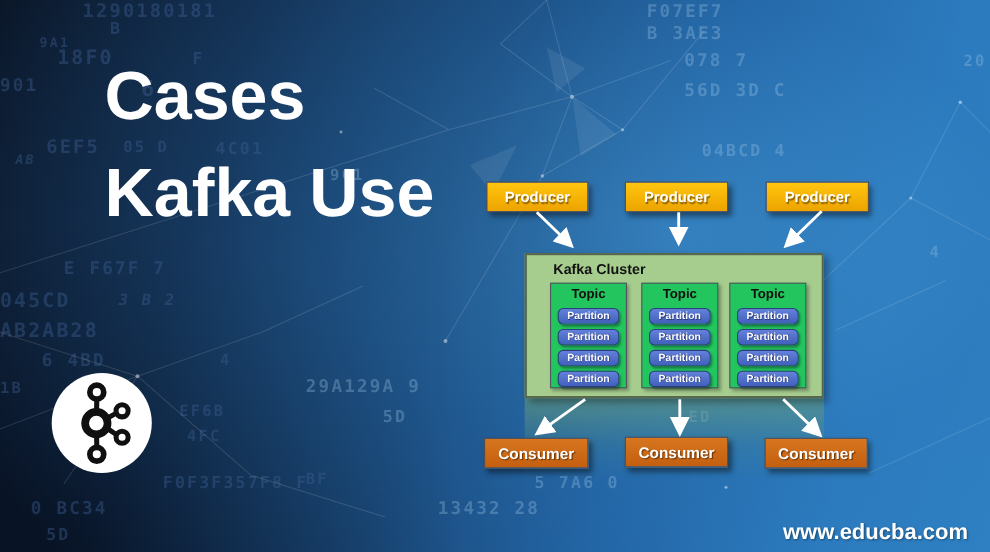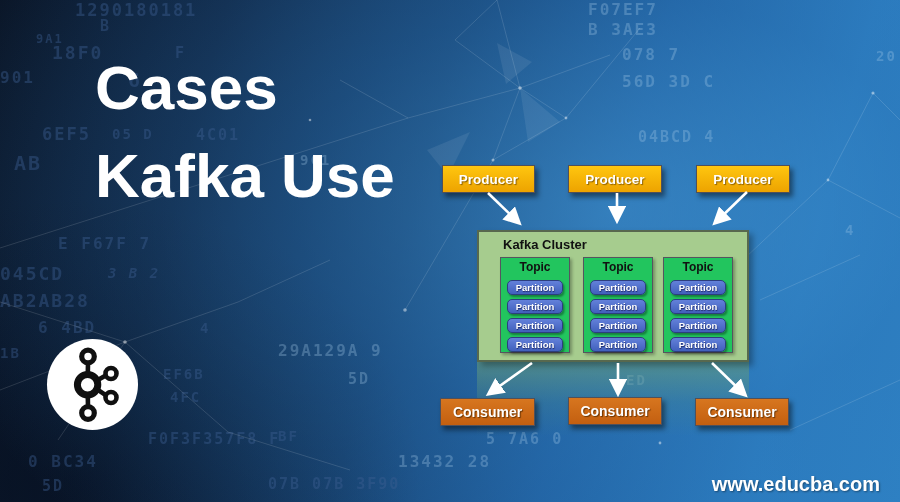--- a/index.html
+++ b/index.html
@@ -58,41 +58,40 @@
       <span class="hex dim" style="left: 75px; top: 0px; font-size: 17px;">1290180181</span>
       <span class="hex dim" style="left: 100px; top: 17px; font-size: 15px;">B</span>
       <span class="hex dim" style="left: 0px; top: 32px; font-size: 12px; margin-left: 36px;">9A1</span>
       <span class="hex dim" style="left: 52px; top: 42px; font-size: 18px;">18F0</span>
       <span class="hex dim" style="left: 175px; top: 44px; font-size: 15px;">F</span>
       <span class="hex dim" style="left: 0px; top: 68px; font-size: 16px;">901</span>
       <span class="hex dim" style="left: 100px; top: 68px; font-size: 20px;">7 6</span>
       <span class="hex dim" style="left: 42px; top: 124px; font-size: 17px;">6EF5</span>
       <span class="hex dim" style="left: 112px; top: 126px; font-size: 14px;">05 D</span>
       <span class="hex dim" style="left: 196px; top: 126px; font-size: 15px;">4C01</span>
-      <span class="hex dim" style="left: 14px; top: 151px; font-size: 20px;">AB</span>
+      <span class="hex dim" style="left: 14px; top: 138px; font-size: 12px; font-style: italic;">AB</span>
       <span class="hex bright" style="left: 300px; top: 152px; font-size: 14px; text-align: right;">9C1</span>
       <span class="hex dim" style="left: 58px; top: 234px; font-size: 16px;">E F67F 7</span>
       <span class="hex dim" style="left: 0px; top: 263px; font-size: 18px;">045CD</span>
       <span class="hex dim" style="left: 108px; top: 265px; font-size: 14px; font-style: italic;">3 B 2</span>
       <span class="hex dim" style="left: 0px; top: 290px; font-size: 18px;">AB2AB28</span>
       <span class="hex dim" style="left: 38px; top: 318px; font-size: 16px;">6 4BD</span>
       <span class="hex dim" style="left: 200px; top: 320px; font-size: 14px;">4</span>
       <span class="hex dim" style="left: 0px; top: 345px; font-size: 14px;">1B</span>
       <span class="hex dim" style="left: 163px; top: 366px; font-size: 14px;">EF6B</span>
       <span class="hex dim" style="left: 170px; top: 389px; font-size: 14px;">4FC</span>
       <span class="hex dim" style="left: 278px; top: 428px; font-size: 14px;">BF</span>
       <span class="hex dim" style="left: 28px; top: 452px; font-size: 16px;">0 BC34</span>
       <span class="hex dim" style="left: 42px; top: 477px; font-size: 15px;">5D</span>
       <span class="hex dim" style="left: 148px; top: 430px; font-size: 15px;">F0F3F357F8 F</span>
       <span class="hex bright" style="left: 278px; top: 341px; font-size: 16px;">29A129A 9</span>
       <span class="hex bright" style="left: 348px; top: 370px; font-size: 15px;">5D</span>
       <span class="hex bright" style="left: 486px; top: 430px; font-size: 15px;">5 7A6 0</span>
       <span class="hex bright" style="left: 626px; top: 372px; font-size: 14px;">ED</span>
       <span class="hex bright" style="left: 398px; top: 452px; font-size: 16px;">13432 28</span>
-      <span class="hex dim" style="left: 268px; top: 475px; font-size: 15px;">07B 07B 3F90</span>
       <span class="hex bright" style="left: 588px; top: 0px; font-size: 16px;">F07EF7</span>
       <span class="hex bright" style="left: 588px; top: 20px; font-size: 16px;">B 3AE3</span>
       <span class="hex bright" style="left: 622px; top: 45px; font-size: 16px;">078 7</span>
       <span class="hex bright" style="left: 876px; top: 48px; font-size: 14px;">20</span>
       <span class="hex bright" style="left: 622px; top: 72px; font-size: 16px;">56D 3D C</span>
       <span class="hex bright" style="left: 638px; top: 128px; font-size: 15px;">04BCD 4</span>
       <span class="hex bright" style="left: 845px; top: 222px; font-size: 14px;">4</span>
     </div>
 
   <svg class="net" width="900" height="502" viewBox="0 0 900 502">

